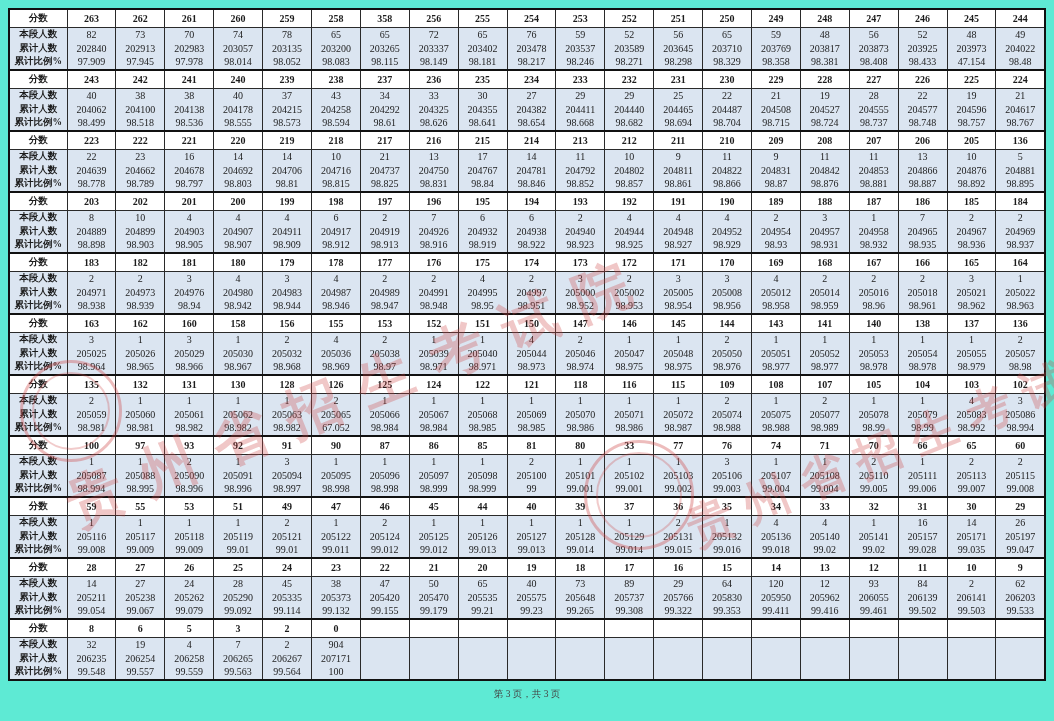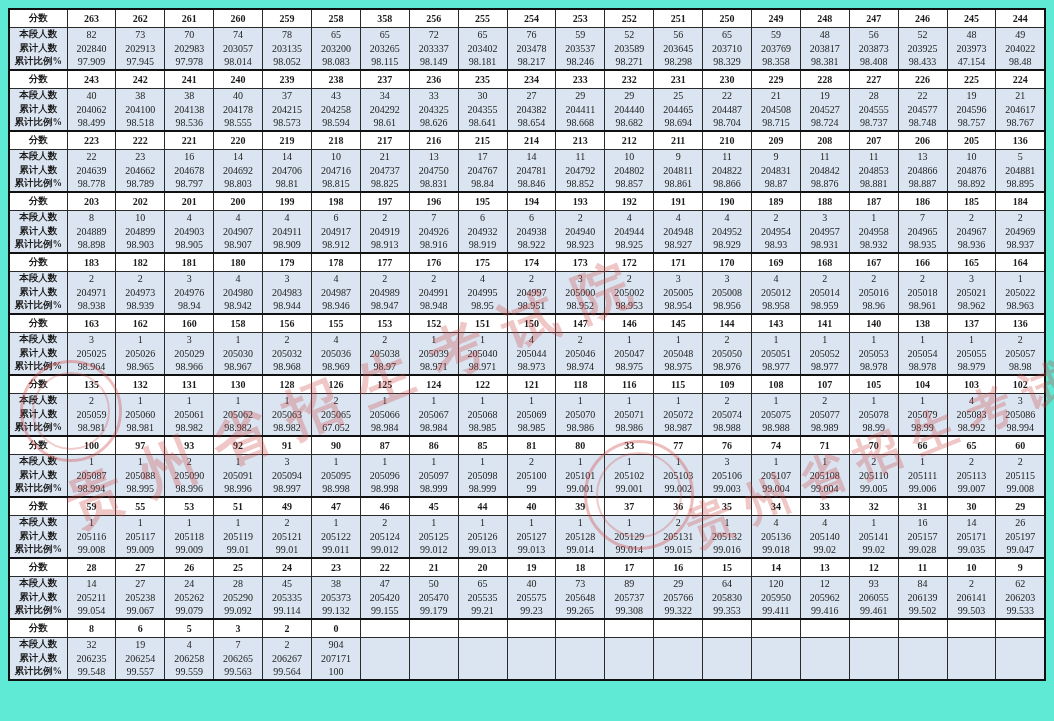--- a/index.html
+++ b/index.html
@@ -1473,19 +1473,20 @@
           <td class="data-cell"></td>
           <td class="data-cell"></td>
           <td class="data-cell"></td>
           <td class="data-cell"></td>
           <td class="data-cell"></td>
           <td class="data-cell"></td>
           <td class="data-cell"></td>
         </tr>
       </tbody>
   </table>
+  <div class="footer">第 3 页，共 3 页</div>
   <div class="watermark">
     <div class="wm-circle c1"></div>
     <div class="wm-circle c2"></div>
     <div class="wm-text t1">贵州省招生考试院</div>
     <div class="wm-text t2">贵州省招生考试网</div>
   </div>
 </div>
 
 </body></html>

